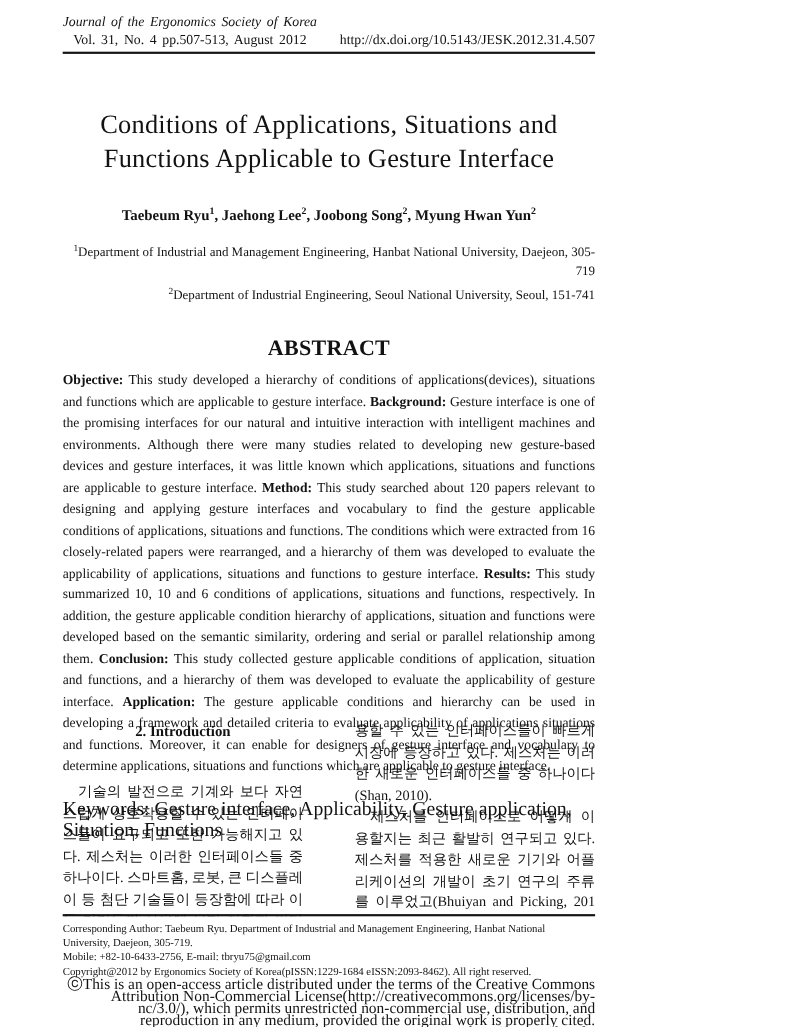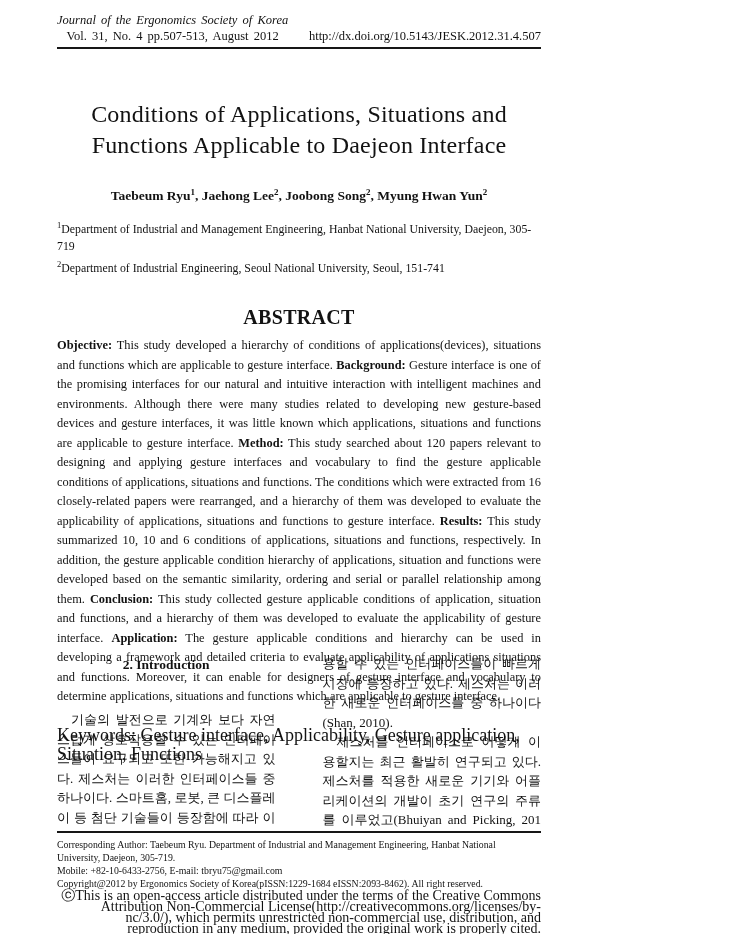--- a/index.html
+++ b/index.html
@@ -36,21 +36,21 @@
     text-align: center;
     letter-spacing: 0.2px;
   }
   .authors {
     margin-top: 21px;
     text-align: center;
     font-weight: bold;
     font-size: 13.5px; line-height: 18px;
   }
   .authors sup { font-size: 9px; }
-  .affiliations { margin-top: 11px; text-align: left; }
+  .affiliations { margin-top: 11px; text-align: right; }
   .affil { font-size: 11.8px; line-height: 18px; }
   .affil sup { font-size: 8.5px; }
   
   h2.abstract-heading {
     margin: 31px 0 0 0;
     font-size: 20px; line-height: 18px;
     text-align: center;
     letter-spacing: 0.3px;
   }
   p.abstract {
@@ -103,21 +103,21 @@
 <div class="page">
 
   <header class="jheader">
     <div class="header-left">
       <div class="journal-name">Journal of the Ergonomics Society of Korea</div>
       <div class="issue-info">Vol. 31, No. 4 pp.507-513, August 2012</div>
     </div>
     <div class="doi">http://dx.doi.org/10.5143/JESK.2012.31.4.507</div>
   </header>
 
-  <h1 class="title"><span>Conditions of Applications, Situations and</span><br><span>Functions Applicable to Daejeon Interface</span></h1>
+  <h1 class="title"><span>Conditions of Applications, Situations and</span><br><span>Functions Applicable to Gesture Interface</span></h1>
 
   <div class="authors"><span><span>Taebeum Ryu</span><sup>1</sup><span>, </span></span><span><span>Jaehong Lee</span><sup>2</sup><span>, </span></span><span><span>Joobong Song</span><sup>2</sup><span>, </span></span><span><span>Myung Hwan Yun</span><sup>2</sup></span></div>
 
   <div class="affiliations">
     <div class="affil"><sup>1</sup><span>Department of Industrial and Management Engineering, Hanbat National University, Daejeon, 305-719</span></div>
     <div class="affil"><sup>2</sup><span>Department of Industrial Engineering, Seoul National University, Seoul, 151-741</span></div>
   </div>
 
   <h2 class="abstract-heading">ABSTRACT</h2>
 

